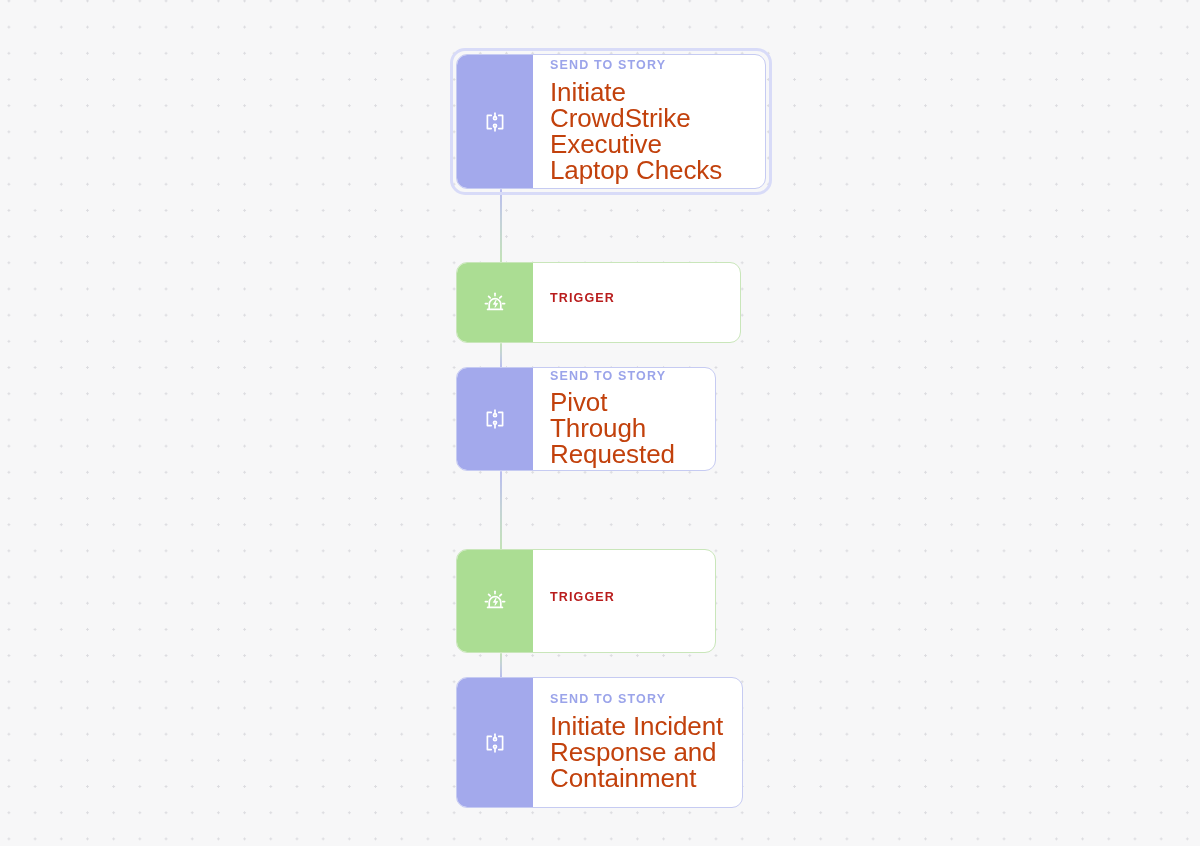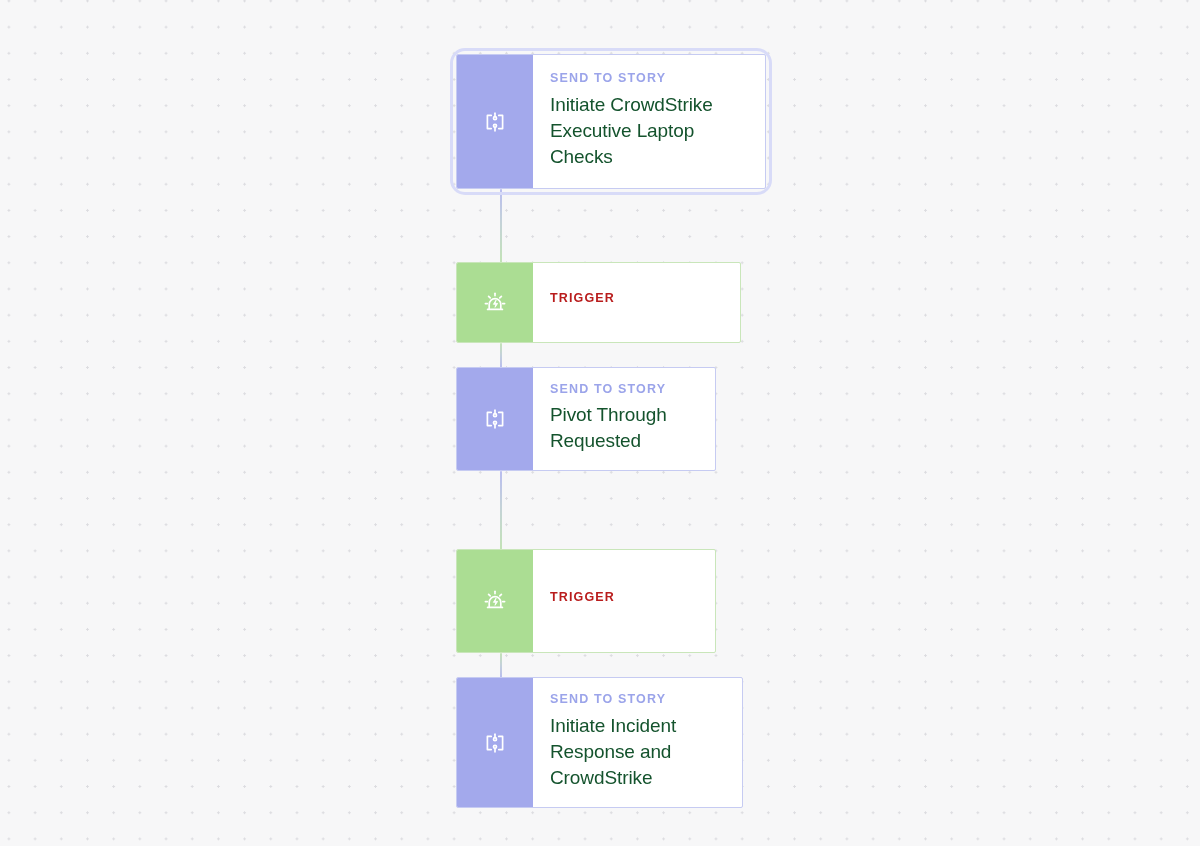--- a/index.html
+++ b/index.html
@@ -36,21 +36,21 @@
   }
   .connector.green-purple {
     background: linear-gradient(to bottom, #c3e3b6 0%, #c4d2d8 45%, #b9bdf0 100%);
   }
 
   
   .node {
     position: absolute;
     display: flex;
     align-items: stretch;
-    border-radius: 2px;
+    border-radius: 11px;
     background: #ffffff;
     overflow: hidden;
     box-sizing: border-box;
   }
   .node.story {
     border: 1.5px solid #c6cbf2;
   }
   .node.trigger {
     border: 1.5px solid #c9e6ba;
   }
@@ -89,23 +89,23 @@
     letter-spacing: 1.15px;
     line-height: 1.1;
     margin-bottom: 6px;
     text-transform: uppercase;
     white-space: nowrap;
   }
   .node.story .node-kind { color: #9ba4ea; }
   .node.trigger .node-kind { color: #b91c1c; }
 
   .node-title {
-    font-size: 19px;
+    font-size: 26px;
     line-height: 26px;
-    color: #14532d;
+    color: #c2410c;
     letter-spacing: -0.1px;
     word-break: normal;
   }
 
   
   #node-1 { left: 456px; top: 54px;  width: 310px; height: 135px; }
   #ring-1 { left: 450px; top: 48px;  width: 322px; height: 147px; }
   #node-2 { left: 456px; top: 262px; width: 285px; height: 81px; }
   #node-3 { left: 456px; top: 367px; width: 260px; height: 104px; }
   #node-4 { left: 456px; top: 549px; width: 260px; height: 104px; }
@@ -206,17 +206,17 @@
         <path d="M11.2 8.4 H7.4 V21.6 H11.2"></path>
         <path d="M18.8 8.4 H22.6 V21.6 H18.8"></path>
         <line x1="15" y1="6.2" x2="15" y2="9.6"></line>
         <circle cx="15" cy="11.2" r="1.5"></circle>
         <circle cx="15" cy="18.8" r="1.5"></circle>
         <line x1="15" y1="20.4" x2="15" y2="23.8"></line>
       </svg>
     </div>
     <div class="node-body">
       <div class="node-kind">SEND TO STORY</div>
-      <div class="node-title">Initiate Incident Response and CrowdStrike</div>
+      <div class="node-title">Initiate Incident Response and Containment</div>
     </div>
   </div>
 
 </div>
 
 </body></html>

